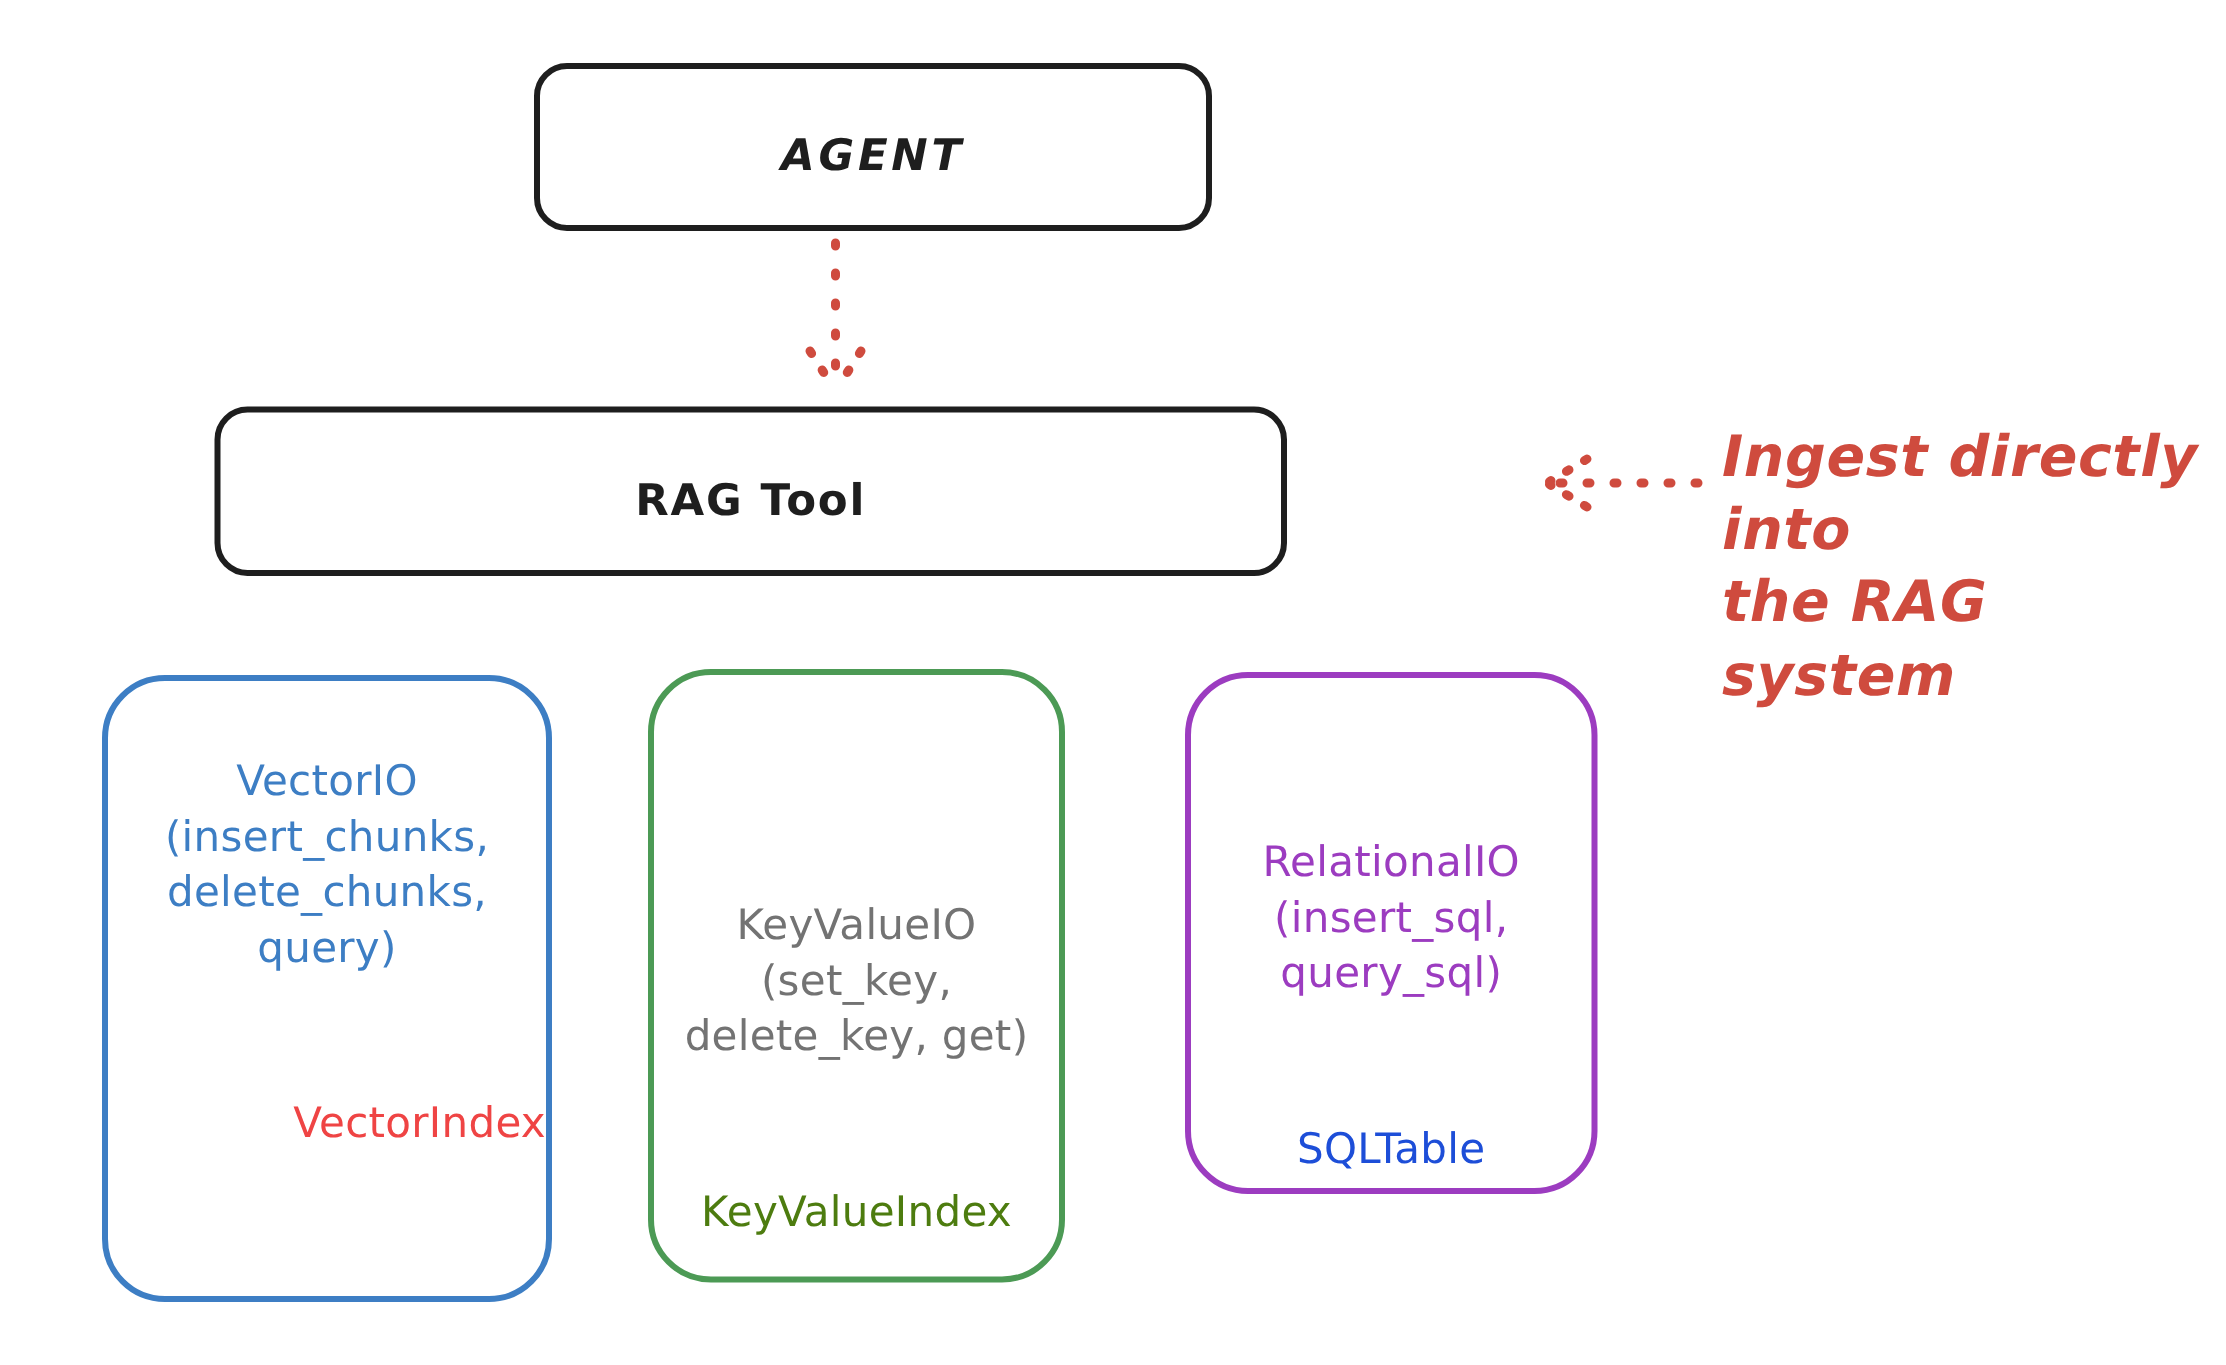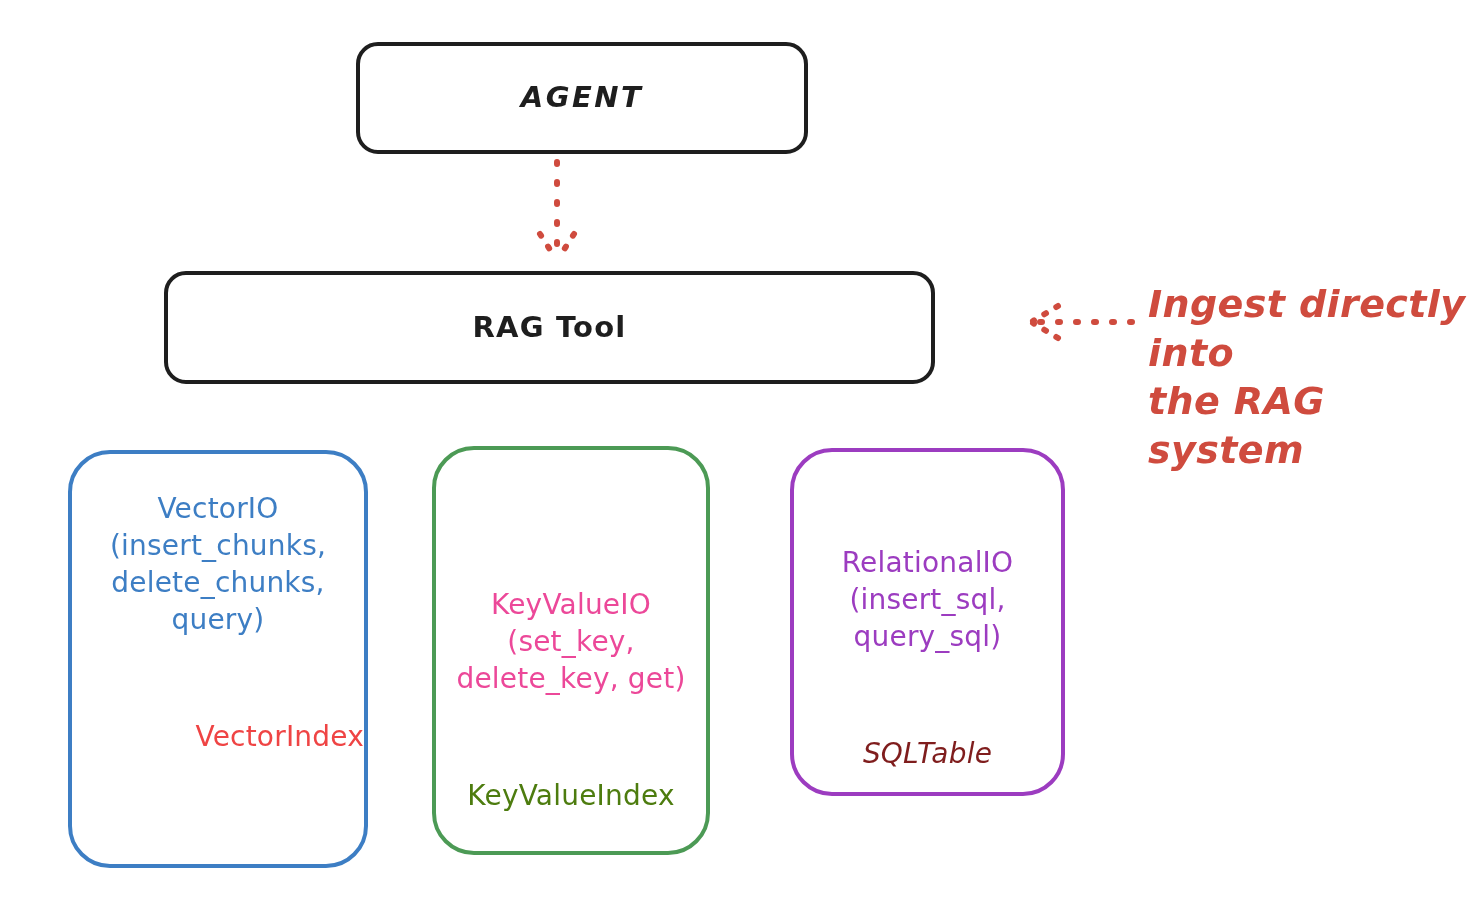--- a/index.html
+++ b/index.html
@@ -26,20 +26,21 @@
     display: flex;
     align-items: center;
     justify-content: center;
     text-align: center;
     background: #ffffff;
   }
   .node-label {
     white-space: pre-line;
     line-height: 1.30;
     letter-spacing: 0.5px;
+    margin-top: 12px;
   }
 
   
   .box-dark {
     border: 4px solid #1e1e1e;
     border-radius: 22px;
   }
   .box-dark .node-label {
     color: #1e1e1e;
     font-size: 29px;
@@ -100,21 +101,21 @@
   <div class="node box-dark" style="left:356px; top:42px; width:452px; height:112px;">
     <span class="node-label">AGENT</span>
   </div>
 
   <svg class="arrow-svg" style="left:528px; top:158px;" width="60" height="115" viewBox="0 0 60 115">
     <line x1="29" y1="4" x2="29" y2="96" stroke="#cf4b3e" stroke-width="6" stroke-linecap="round" stroke-dasharray="2 18"></line>
     <line x1="12" y1="76" x2="28" y2="101" stroke="#cf4b3e" stroke-width="6" stroke-linecap="round" stroke-dasharray="2 13"></line>
     <line x1="46" y1="76" x2="30" y2="101" stroke="#cf4b3e" stroke-width="6" stroke-linecap="round" stroke-dasharray="2 13"></line>
   </svg>
 
-  <div class="node box-dark no-italic" style="left:164px; top:271px; width:771px; height:113px;">
+  <div class="node box-dark no-italic" style="left:143px; top:271px; width:715px; height:113px;">
     <span class="node-label">RAG Tool</span>
   </div>
 
   <svg class="arrow-svg" style="left:1024px; top:300px;" width="112" height="48" viewBox="0 0 112 48">
     <line x1="108" y1="22" x2="14" y2="22" stroke="#cf4b3e" stroke-width="6" stroke-linecap="round" stroke-dasharray="2 16"></line>
     <line x1="34" y1="6" x2="9" y2="21" stroke="#cf4b3e" stroke-width="6" stroke-linecap="round" stroke-dasharray="2 12"></line>
     <line x1="34" y1="38" x2="9" y2="23" stroke="#cf4b3e" stroke-width="6" stroke-linecap="round" stroke-dasharray="2 12"></line>
   </svg>
 
   <div class="annotation" style="left:1148px; top:280px; width:330px; color:#cf4b3e;">Ingest directly into
@@ -127,30 +128,30 @@
 (insert_chunks,
 delete_chunks,
 query)</span>
       <span class="store-sub" style="color:#ef4444;text-align:right;">VectorIndex</span>
     </span>
   </div>
 
   <div class="node box-store" style="left:432px; top:446px; width:278px; height:409px;
               border-color:#4c9a55; padding-top:100px;">
     <span class="node-label store-inner">
-      <span style="white-space:pre-line; color:#ec4899; display:block;">KeyValueIO
+      <span style="white-space:pre-line; color:#737373; display:block;">KeyValueIO
 (set_key,
 delete_key, get)</span>
       <span class="store-sub" style="color:#4d7c0f;">KeyValueIndex</span>
     </span>
   </div>
 
   <div class="node box-store" style="left:790px; top:448px; width:275px; height:348px;
               border-color:#9c3cc0; padding-top:56px;">
     <span class="node-label store-inner">
       <span style="white-space:pre-line; color:#9c3cc0; display:block;">RelationalIO
 (insert_sql,
 query_sql)</span>
-      <span class="store-sub" style="color:#7f1d1d;font-style:italic;">SQLTable</span>
+      <span class="store-sub" style="color:#1d4ed8;">SQLTable</span>
     </span>
   </div>
 
 </div>
 
 </body></html>

